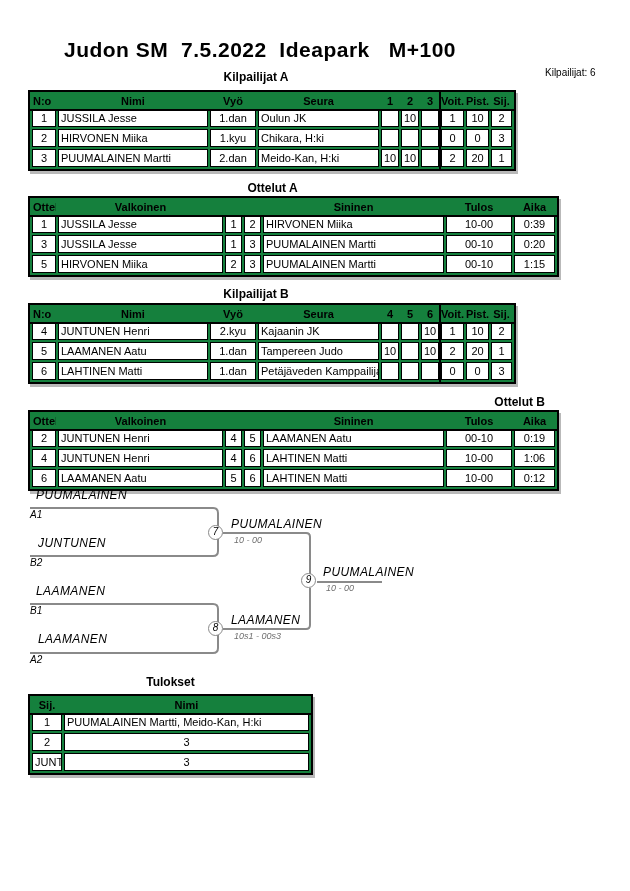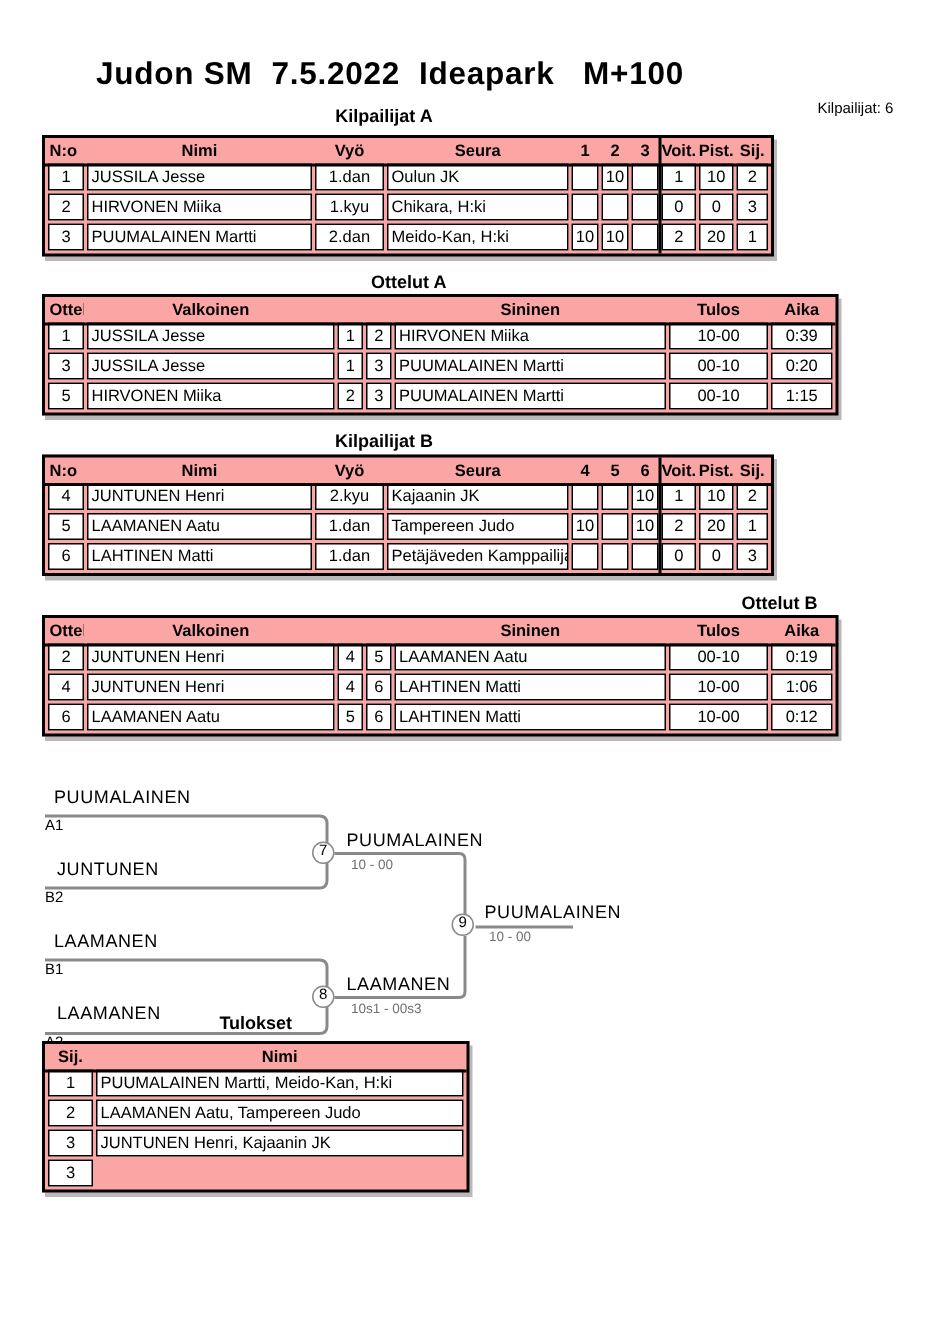--- a/index.html
+++ b/index.html
@@ -11,41 +11,41 @@
   .abs{position:absolute;}
   .page-title{
     top:38px;left:0;width:520px;text-align:center;
     font-size:21px;font-weight:bold;white-space:pre;letter-spacing:0.5px;
   }
   .sec-title{font-size:12px;font-weight:bold;text-align:center;}
   .count-label{top:67px;left:545px;font-size:10px;}
   
   .tbl{
     position:absolute;display:grid;gap:2px;padding:2px;
-    border:2px solid #000;background:#fca5a5;box-shadow:2px 3px 0 #b9b9b9;
+    border:2px solid #000;background:#15803d;box-shadow:2px 3px 0 #b9b9b9;
     box-sizing:border-box;
   }
   .tA{grid-template-columns:24px 150px 46px 121px 18px 18px 18px 23px 23px 21px;width:488px;}
   .tO{grid-template-columns:24px 165px 17px 17px 181px 66px 41px;width:531px;}
   .tR{grid-template-columns:30px 245px;width:285px;}
   .h{
     border:none;font-weight:bold;font-size:11px;height:13px;
     display:flex;align-items:center;justify-content:center;white-space:nowrap;overflow:hidden;
   }
   .c{
     border:1px solid #000;font-size:11px;height:16px;box-sizing:content-box;
     display:flex;align-items:center;justify-content:center;
     padding:0 2px;white-space:nowrap;overflow:hidden;background:#fff;
   }
   .l{justify-content:flex-start;}
   .hl{justify-content:flex-start;padding-left:1px;}
   .hline{position:absolute;left:0;right:0;top:17px;height:1.5px;background:#000;}
   .vsep{position:absolute;top:0;bottom:0;left:409px;width:2px;background:#000;}
   
-  .bracket{top:522px;left:25px;width:405px;height:185px;}
+  .bracket{top:486px;left:25px;width:405px;height:185px;font-style:italic;}
   .bname{position:absolute;font-size:12px;letter-spacing:0.4px;white-space:nowrap;}
   .bseed{position:absolute;font-size:10px;}
   .bscore{position:absolute;font-size:9px;color:#707070;white-space:nowrap;}
   .badge{
     position:absolute;width:15px;height:15px;border-radius:50%;
     border:1.5px solid #8a8a8a;background:#fff;box-sizing:border-box;
     font-size:10px;text-align:center;line-height:12px;color:#000;
   }
 </style>
 </head>
@@ -260,19 +260,18 @@
 </div>
 
 <div class="abs sec-title" style="top:675px;left:28px;width:285px;">Tulokset</div>
 <div class="tbl tR" style="top:694px;left:28px;">
   <div class="h">Sij.</div>
   <div class="h">Nimi</div>
 
   <div class="c">1</div>
   <div class="c l">PUUMALAINEN Martti, Meido-Kan, H:ki</div>
   <div class="c">2</div>
-  <div class="c l">LAAMANEN Aatu, Tampereen Judo</div>
   <div class="c">3</div>
   <div class="c l">JUNTUNEN Henri, Kajaanin JK</div>
   <div class="c">3</div>
 
   <div class="hline"></div>
 </div>
 
 </body></html>

